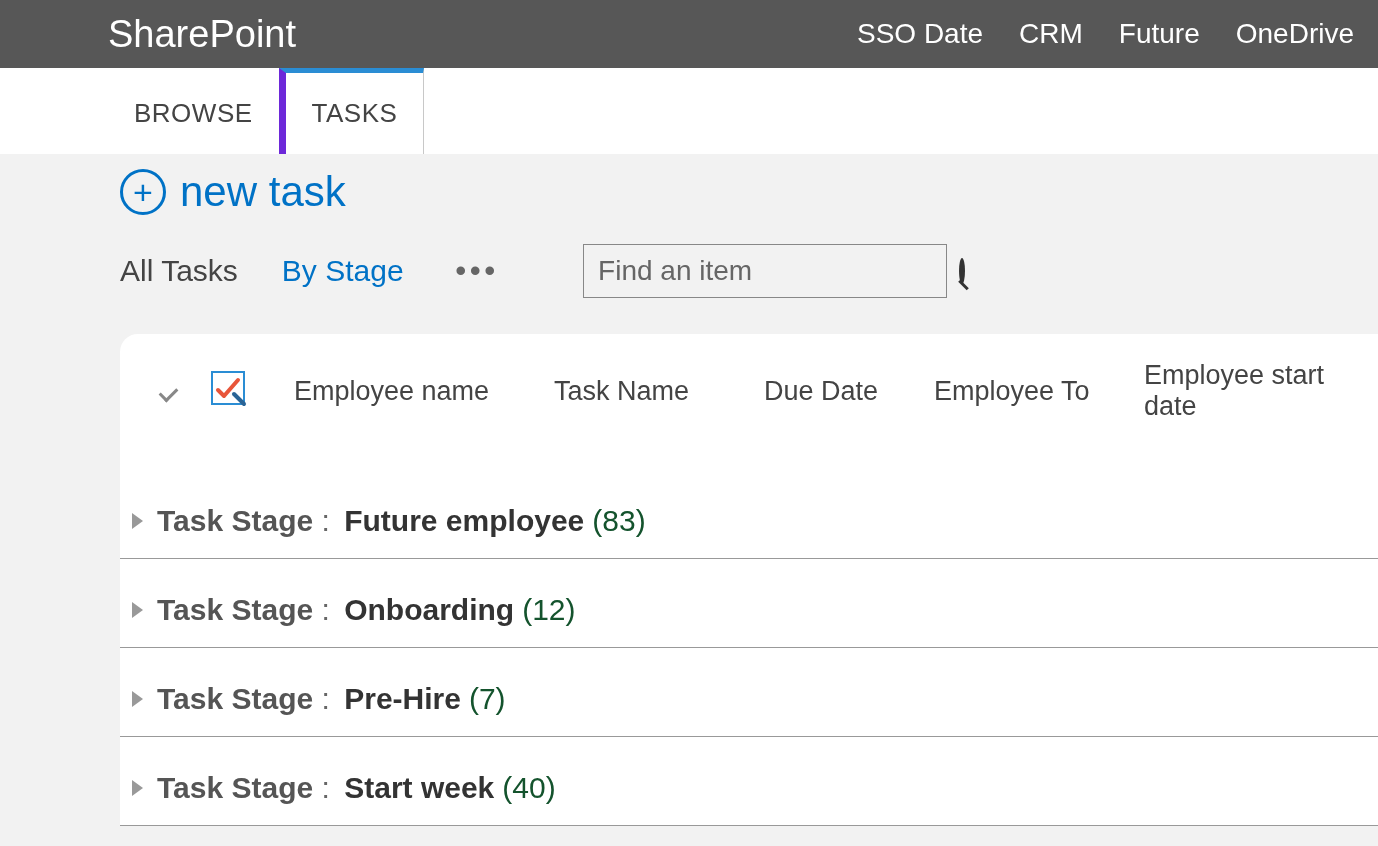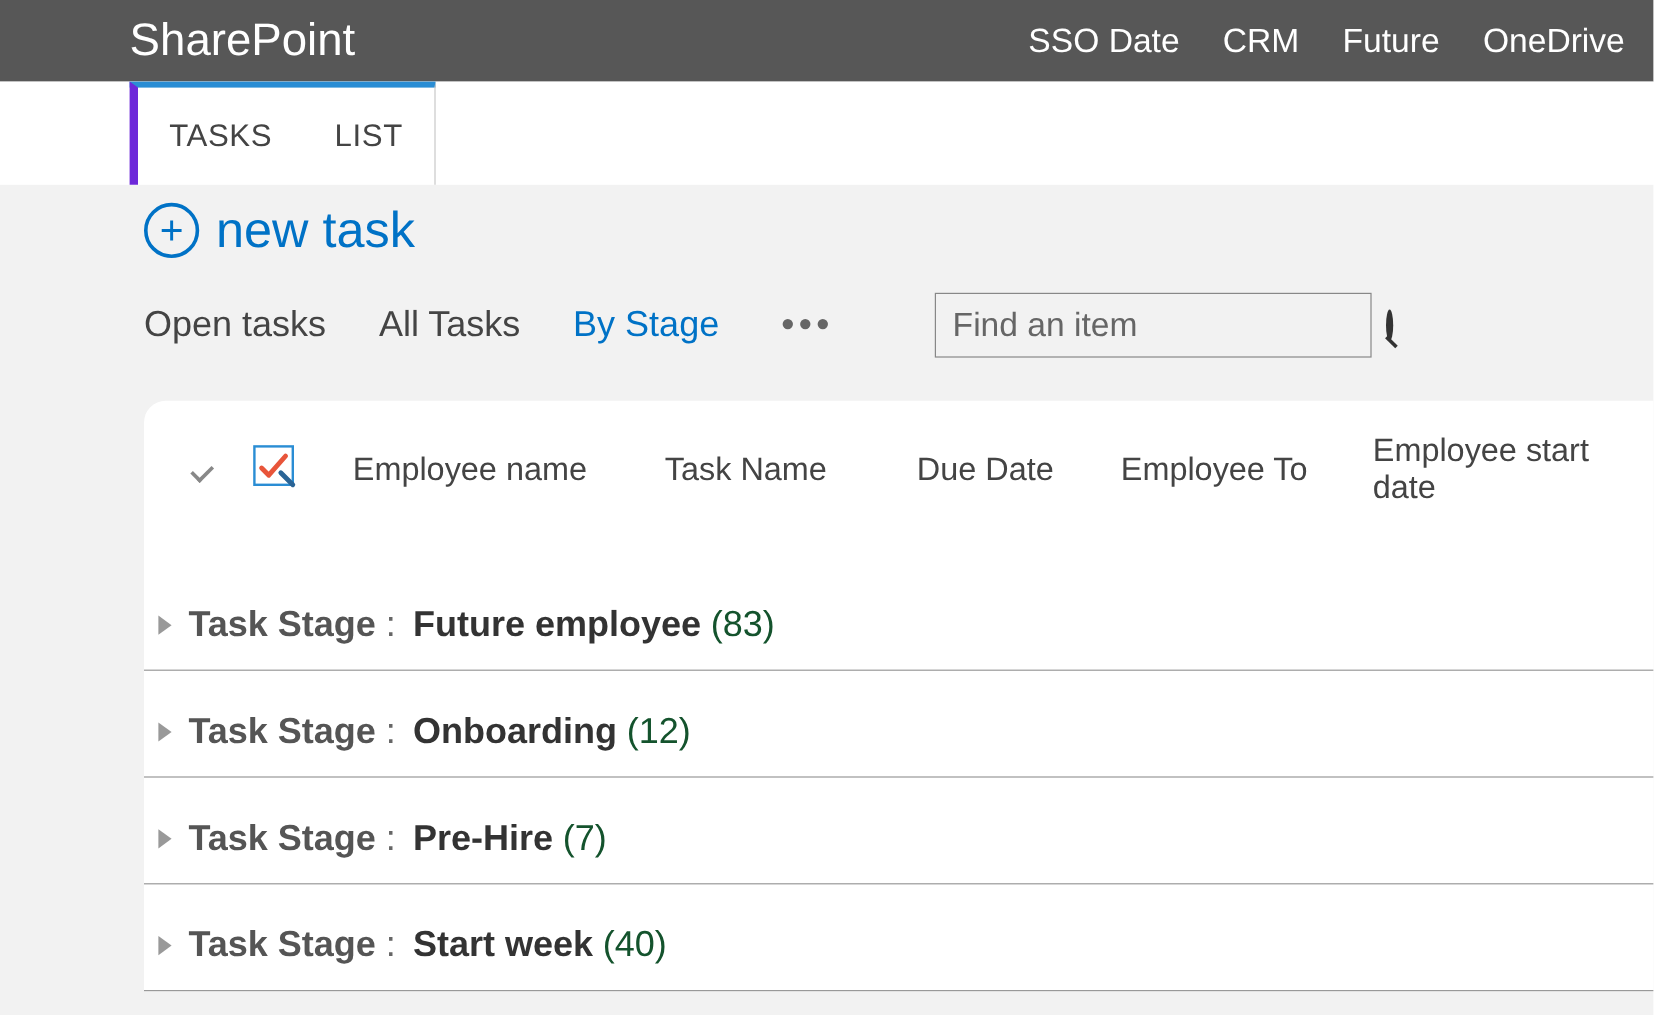--- a/index.html
+++ b/index.html
@@ -217,36 +217,35 @@
   <div class="suite-title">SharePoint</div>
   <div class="suite-links">
     <span>SSO Date</span>
     <span>CRM</span>
     <span>Future</span>
     <span>OneDrive</span>
   </div>
 </div>
 
 <div class="ribbon">
+  <div class="ribbon-tab">BROWSE</div>
   <div class="ribbon-tabgroup active" style="border-top:5px solid #2a8dd4;border-left:7px solid #6d28d9;border-right:1px solid #c8c8c8;">
     <div class="ribbon-tab" style="padding-top:0;">TASKS</div>
-    <div class="ribbon-tab" style="padding-top:0;">LIST</div>
   </div>
 </div>
 
 <div class="page">
   <div class="content">
 
     <div class="new-task">
       <span class="plus-circle">+</span>
       <span>new task</span>
     </div>
 
     <div class="views-row">
-      <span class="view-link">Open tasks</span>
       <span class="view-link">All Tasks</span>
       <span class="view-link active">By Stage</span>
       <span class="dots">•••</span>
       <div class="search-box">
         <input type="text" placeholder="Find an item" style="">
         <span class="search-icon"></span>
       </div>
     </div>
 
     <div class="list-container">

